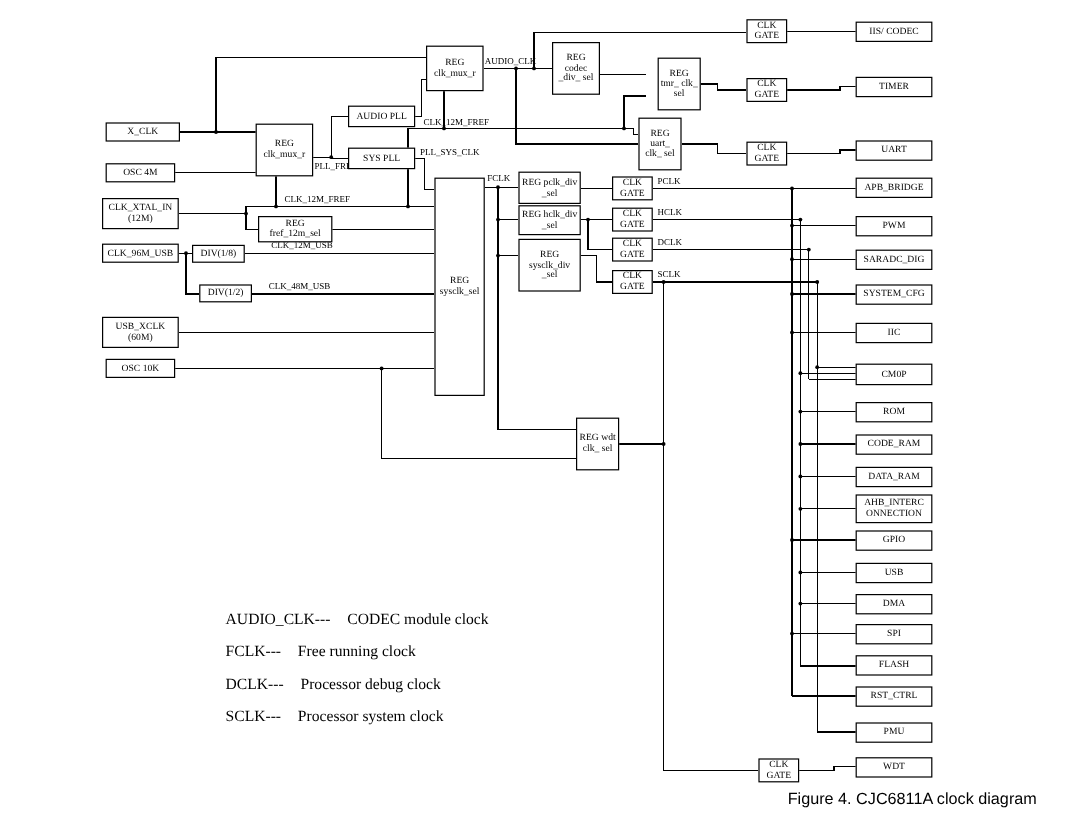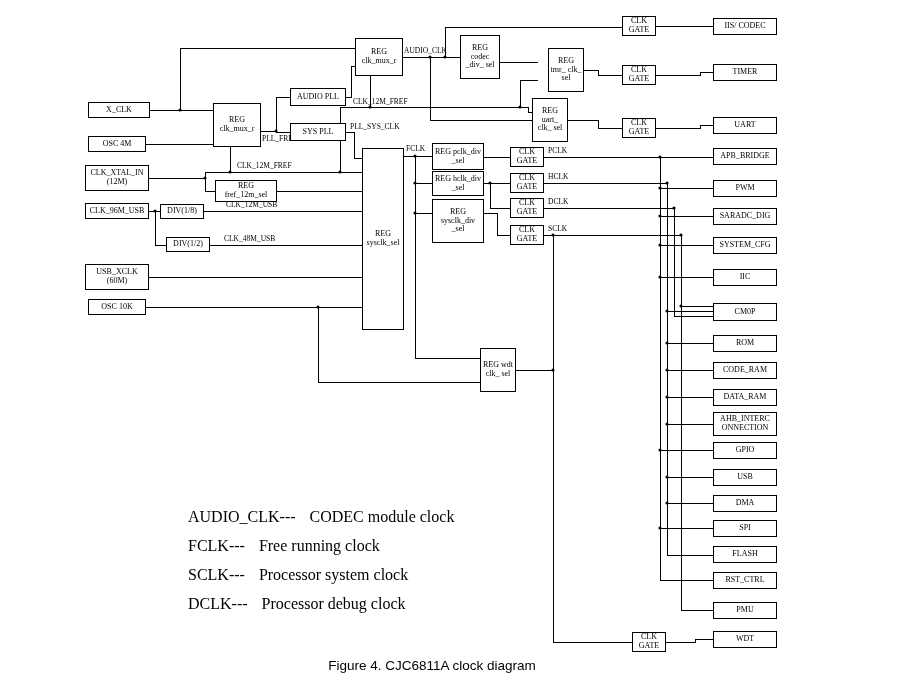--- a/index.html
+++ b/index.html
@@ -10,25 +10,25 @@
   }
   .box {
     position:absolute; border:1px solid #000; background:#fff;
     display:flex; align-items:center; justify-content:center;
     text-align:center; font-size:8px; line-height:1.12; padding:1px; z-index:2;
     word-break:break-word;
   }
   .out { left:713px; width:64px; height:17px; }
   svg.wires { position:absolute; left:0; top:0; z-index:1; }
   svg.wires text { font-family:"Liberation Serif", serif; font-size:7.5px; fill:#000; }
-  .legend { position:absolute; left:188px; top:508px; font-size:16px; z-index:2; }
+  .legend { position:absolute; left:188px; top:508px; font-size:13px; z-index:2; }
   .legend-row { margin-bottom:11px; white-space:nowrap; }
   .legend-desc { margin-left:14px; }
   .caption {
-    position:absolute; left:0; top:658px; width:864px; text-align:center;
+    position:absolute; left:0; top:658px; width:864px; text-align:right;
     font-family:"Liberation Sans", sans-serif; font-size:13.5px; z-index:2;
   }
 </style>
 </head>
 <body>
 
 <div class="stage">
 
   <svg class="wires" width="906" height="691">
     <g stroke="#000" stroke-width="1" fill="none" shape-rendering="crispEdges">
@@ -207,19 +207,19 @@
   <div class="box out" style="top:495px">DMA</div>
   <div class="box out" style="top:520px">SPI</div>
   <div class="box out" style="top:546px">FLASH</div>
   <div class="box out" style="top:572px">RST_CTRL</div>
   <div class="box out" style="top:602px">PMU</div>
   <div class="box out" style="top:631px">WDT</div>
 
   <div class="legend">
     <div class="legend-row"><span class="legend-term">AUDIO_CLK---</span><span class="legend-desc">CODEC module clock</span></div>
     <div class="legend-row"><span class="legend-term">FCLK---</span><span class="legend-desc">Free running clock</span></div>
+    <div class="legend-row"><span class="legend-term">DCLK---</span><span class="legend-desc">Processor debug clock</span></div>
     <div class="legend-row"><span class="legend-term">SCLK---</span><span class="legend-desc">Processor system clock</span></div>
-    <div class="legend-row"><span class="legend-term">DCLK---</span><span class="legend-desc">Processor debug clock</span></div>
   </div>
 
   <div class="caption">Figure 4. CJC6811A clock diagram</div>
 
 </div>
 
 </body></html>

